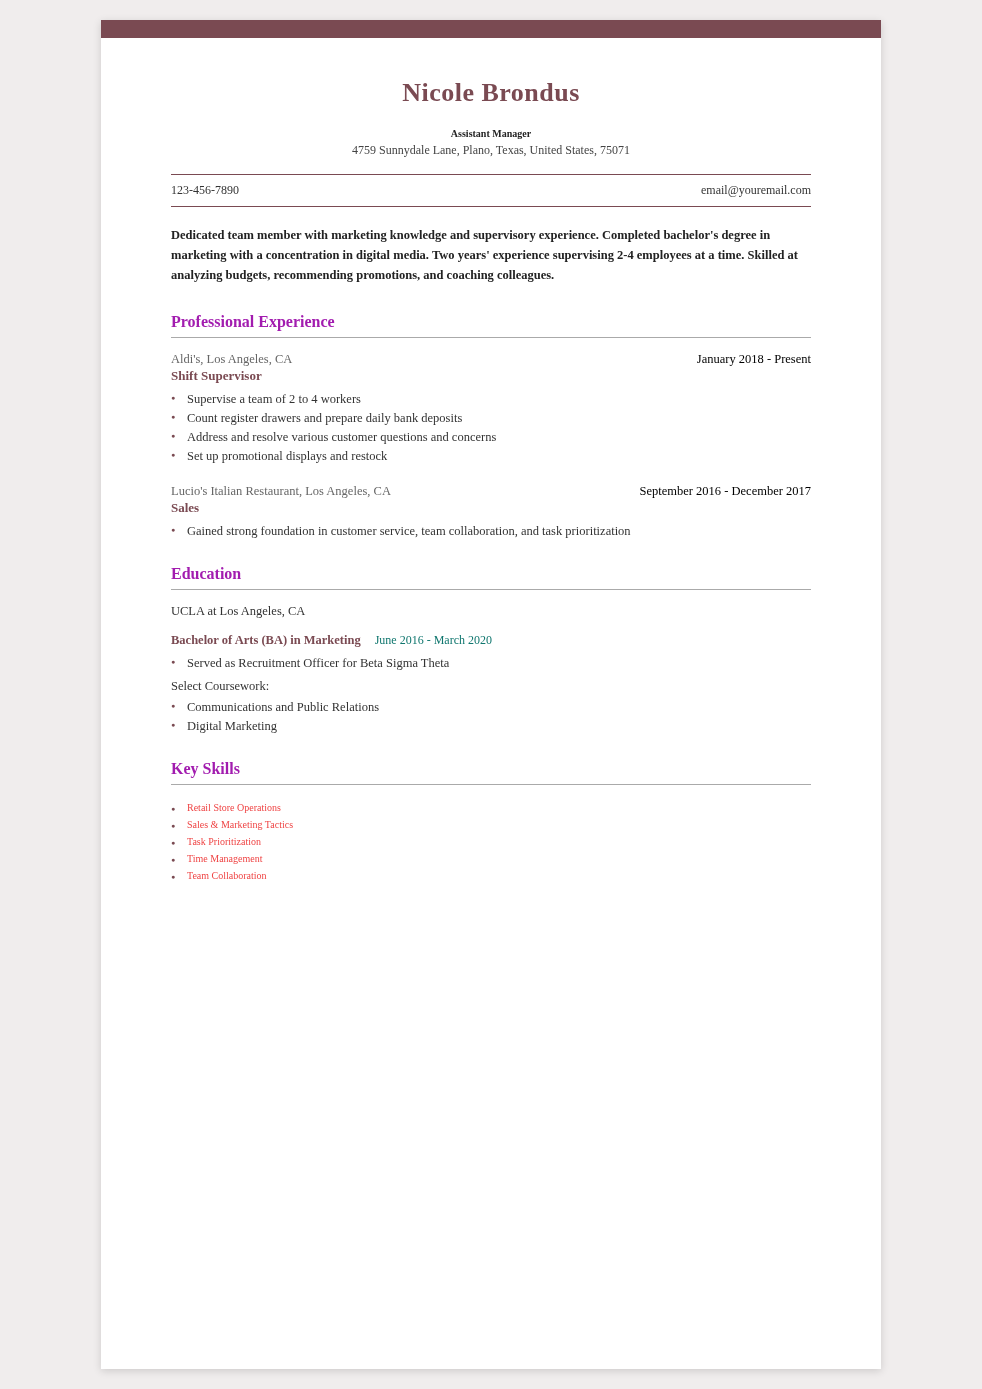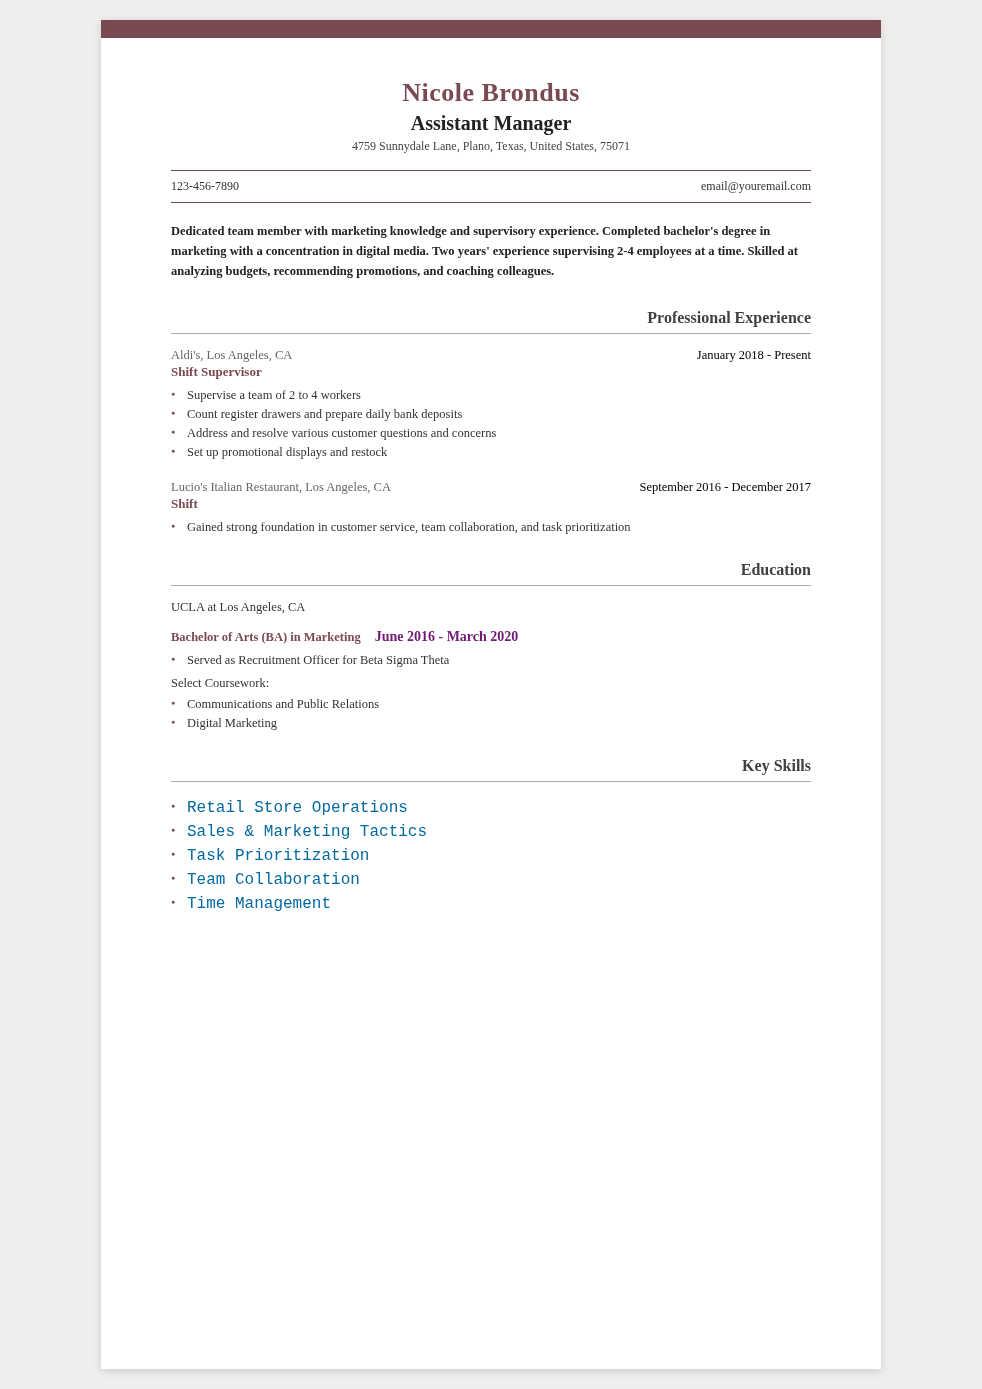--- a/index.html
+++ b/index.html
@@ -31,24 +31,24 @@
       text-align: center;
       margin-bottom: 16px;
     }
     .header-name {
       font-size: 26px;
       font-weight: bold;
       color: #7a4a52;
       letter-spacing: 0.5px;
     }
     .header-title {
-      font-size: 20px;
+      font-size: 10px;
       font-weight: bold;
       color: #222;
-      margin-top: 4px;
+      margin-top: 20px;
     }
     .header-address {
       font-size: 12px;
       color: #444;
       margin-top: 4px;
     }
     .contact-row {
       display: flex;
       justify-content: space-between;
       font-size: 12px;
@@ -65,24 +65,24 @@
       font-weight: bold;
       color: #222;
       line-height: 1.6;
       margin-bottom: 28px;
     }
     
     .section {
       margin-bottom: 24px;
     }
     .section-title {
-      text-align: right;
+      text-align: left;
       font-size: 16px;
       font-weight: bold;
-      color: #404040;
+      color: #a21caf;
       margin-bottom: 6px;
     }
     .section-divider {
       border: none;
       border-top: 1px solid #aaa;
       margin-bottom: 14px;
     }
     
     .exp-entry {
       margin-bottom: 18px;
@@ -137,23 +137,22 @@
       gap: 14px;
       flex-wrap: wrap;
       margin-bottom: 6px;
     }
     .edu-degree {
       font-size: 12.5px;
       font-weight: bold;
       color: #7a4a52;
     }
     .edu-dates {
-      font-size: 14px;
-      color: #701a75;
-      font-weight: bold;
+      font-size: 12px;
+      color: #0f766e;
     }
     .edu-bullets {
       list-style: none;
       margin-top: 4px;
     }
     .edu-bullets li {
       font-size: 12.5px;
       color: #333;
       padding: 2px 0 2px 16px;
       position: relative;
@@ -170,25 +169,24 @@
       font-size: 12.5px;
       color: #333;
       margin-top: 6px;
       margin-bottom: 2px;
     }
     
     .skills-bullets {
       list-style: none;
     }
     .skills-bullets li {
-      font-size: 16px;
-      color: #0369a1;
+      font-size: 10px;
+      color: #ef4444;
       padding: 3px 0 3px 16px;
       position: relative;
-      font-family: Liberation Mono, monospace;
     }
     .skills-bullets li::before {
       content: '●';
       font-size: 7px;
       color: #7a4a52;
       position: absolute;
       left: 0;
       top: 6px;
     }
   </style>
@@ -228,21 +226,21 @@
           <li>Address and resolve various customer questions and concerns</li>
           <li>Set up promotional displays and restock</li>
         </ul>
       </div>
 
       <div class="exp-entry">
         <div class="exp-header-row">
           <span class="exp-company">Lucio's Italian Restaurant, Los Angeles, CA</span>
           <span class="exp-date">September 2016 - December 2017</span>
         </div>
-        <div class="exp-role">Shift</div>
+        <div class="exp-role">Sales</div>
         <ul class="exp-bullets">
           <li>Gained strong foundation in customer service, team collaboration, and task prioritization</li>
         </ul>
       </div>
     </div>
 
     <div class="section">
       <div class="section-title">Education</div>
       <hr class="section-divider">
 
@@ -263,19 +261,19 @@
       </div>
     </div>
 
     <div class="section">
       <div class="section-title">Key Skills</div>
       <hr class="section-divider">
       <ul class="skills-bullets">
         <li>Retail Store Operations</li>
         <li>Sales &amp; Marketing Tactics</li>
         <li>Task Prioritization</li>
+        <li>Time Management</li>
         <li>Team Collaboration</li>
-        <li>Time Management</li>
       </ul>
     </div>
 
   </div>
 </div>
 
 </body></html>

